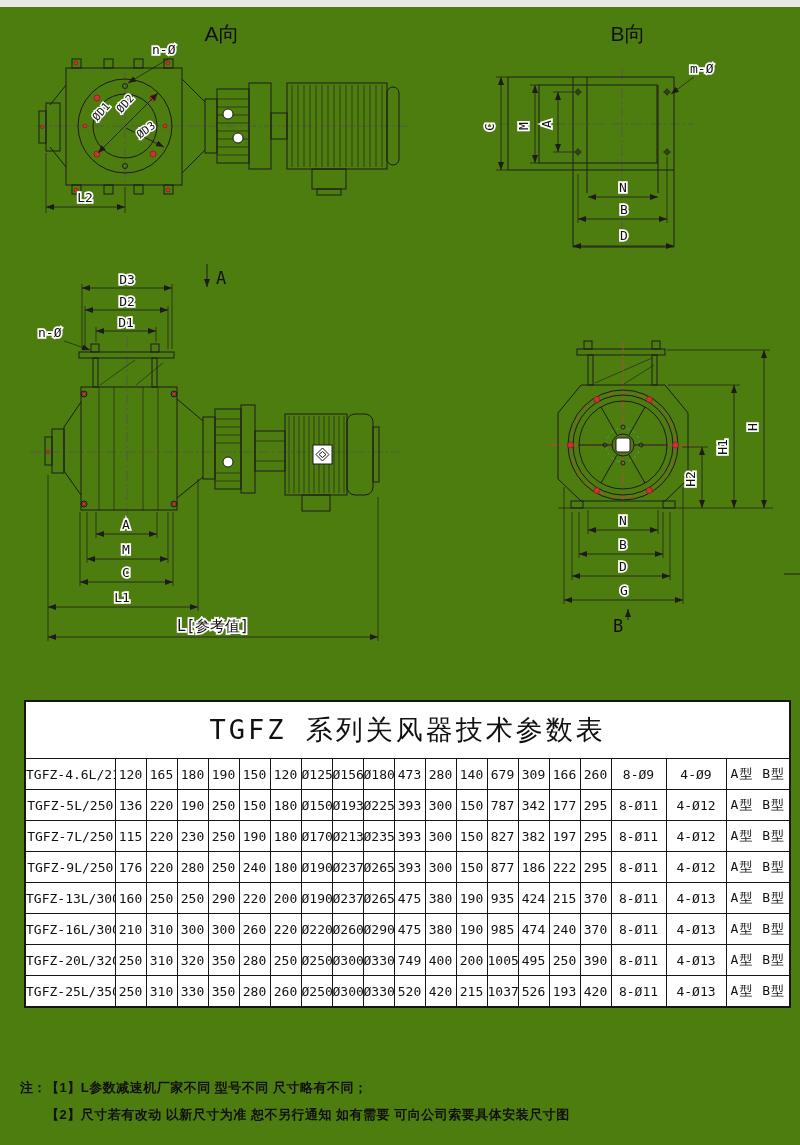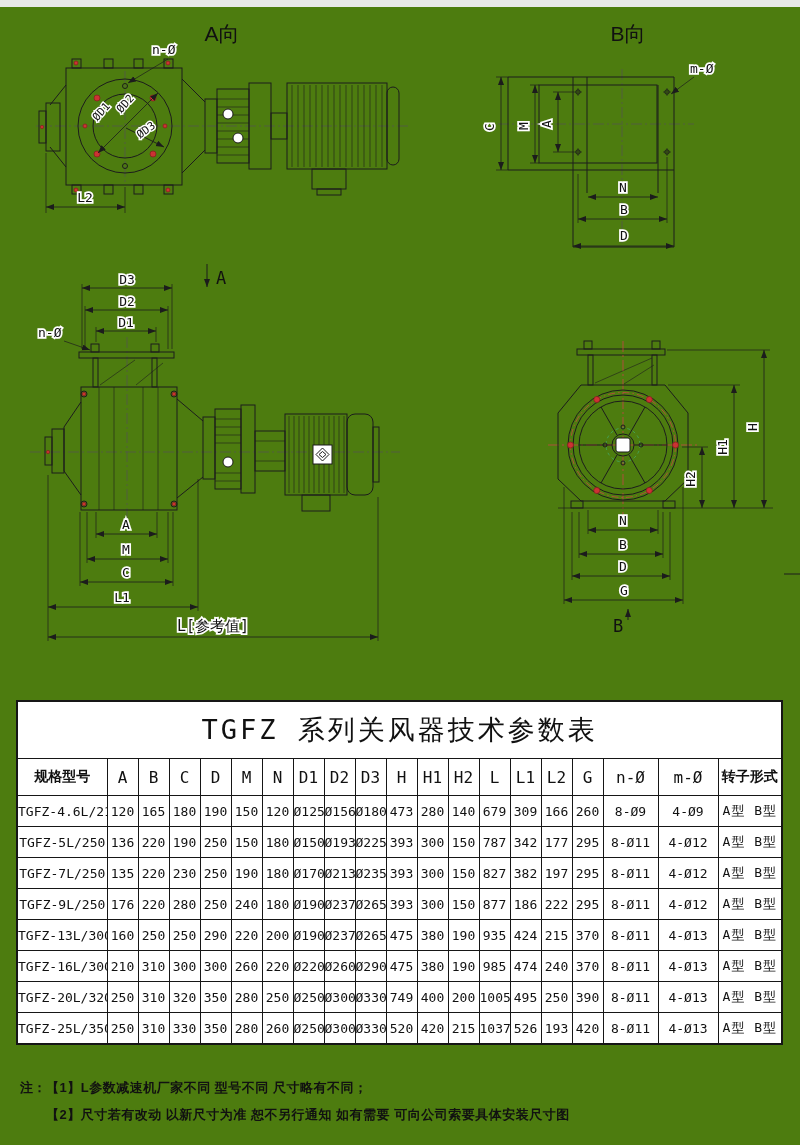--- a/index.html
+++ b/index.html
@@ -19,21 +19,21 @@
   .ldr{stroke:#1c1c1c;stroke-width:.7;fill:none;marker-end:url(#ar)}
   .arr{stroke:#1c1c1c;stroke-width:.9;fill:none;marker-end:url(#ar)}
   .rdot{fill:#cc3333;stroke:#8a1f1f;stroke-width:.8}
   text{fill:#111}
   .dl{font:13px "DejaVu Sans Mono",monospace;paint-order:stroke;stroke:#fff;stroke-width:3.5px}
   .dls{font:11px "DejaVu Sans Mono",monospace;paint-order:stroke;stroke:#fff;stroke-width:3px}
   .dlb{font:15px "DejaVu Sans Mono",monospace;paint-order:stroke;stroke:#fff;stroke-width:3.5px}
   .vt{font:21px "Liberation Sans",sans-serif}
   .sec{font:17px "DejaVu Sans Mono",monospace}
   
-  .tblwrap{position:absolute;left:16px;top:693px;width:764px}
+  .tblwrap{position:absolute;left:24px;top:693px;width:764px}
   table[data-name="spec-table"]{border-collapse:collapse;table-layout:fixed;width:100%;
         border:2px solid #161616;background:#fff;color:#111}
   table[data-name="spec-table"] th,table[data-name="spec-table"] td{
         border:1px solid #161616;overflow:hidden;white-space:nowrap;text-align:center;padding:0}
   .title-row th{height:56px;font:27px "DejaVu Sans Mono",monospace;font-weight:normal;letter-spacing:3px}
   .hdr-row th{height:36px;font:16px "DejaVu Sans Mono",monospace;font-weight:normal}
   .hdr-row th.cjk{font:bold 14px "Liberation Sans",sans-serif}
   table[data-name="spec-table"] td{height:30px;font:13px "DejaVu Sans Mono",monospace}
   td.model{text-align:left;padding-left:3px;font-size:11.5px}
   td.dia{font-size:10px}
@@ -319,42 +319,20 @@
           <col style="width: 31px;">
           <col style="width: 31px;">
           <col style="width: 55px;">
           <col style="width: 60px;">
           <col style="width: 64px;">
         </colgroup>
         <thead>
           <tr class="title-row">
             <th colspan="20" data-name="table-title">TGFZ 系列关风器技术参数表</th>
           </tr>
-          <tr class="hdr-row">
-            <th class="cjk" data-name="col-header-0">规格型号</th>
-            <th data-name="col-header-1">A</th>
-            <th data-name="col-header-2">B</th>
-            <th data-name="col-header-3">C</th>
-            <th data-name="col-header-4">D</th>
-            <th data-name="col-header-5">M</th>
-            <th data-name="col-header-6">N</th>
-            <th data-name="col-header-7">D1</th>
-            <th data-name="col-header-8">D2</th>
-            <th data-name="col-header-9">D3</th>
-            <th data-name="col-header-10">H</th>
-            <th data-name="col-header-11">H1</th>
-            <th data-name="col-header-12">H2</th>
-            <th data-name="col-header-13">L</th>
-            <th data-name="col-header-14">L1</th>
-            <th data-name="col-header-15">L2</th>
-            <th data-name="col-header-16">G</th>
-            <th data-name="col-header-17">n-Ø</th>
-            <th data-name="col-header-18">m-Ø</th>
-            <th class="cjk" data-name="col-header-19">转子形式</th>
-          </tr>
         </thead>
         <tbody>
           <tr data-name="table-row">
             <td class="model" data-name="model-cell">TGFZ-4.6L/210</td>
             <td data-name="value-cell">120</td>
             <td data-name="value-cell">165</td>
             <td data-name="value-cell">180</td>
             <td data-name="value-cell">190</td>
             <td data-name="value-cell">150</td>
             <td data-name="value-cell">120</td>
@@ -389,21 +367,21 @@
             <td data-name="value-cell">787</td>
             <td data-name="value-cell">342</td>
             <td data-name="value-cell">177</td>
             <td data-name="value-cell">295</td>
             <td class="hole" data-name="value-cell">8-Ø11</td>
             <td class="hole" data-name="value-cell">4-Ø12</td>
             <td class="rotor" data-name="value-cell">A型 B型</td>
           </tr>
           <tr data-name="table-row">
             <td class="model" data-name="model-cell">TGFZ-7L/250</td>
-            <td data-name="value-cell">135</td>
+            <td data-name="value-cell">115</td>
             <td data-name="value-cell">220</td>
             <td data-name="value-cell">230</td>
             <td data-name="value-cell">250</td>
             <td data-name="value-cell">190</td>
             <td data-name="value-cell">180</td>
             <td class="dia" data-name="value-cell">Ø170</td>
             <td class="dia" data-name="value-cell">Ø213</td>
             <td class="dia" data-name="value-cell">Ø235</td>
             <td data-name="value-cell">393</td>
             <td data-name="value-cell">300</td>

